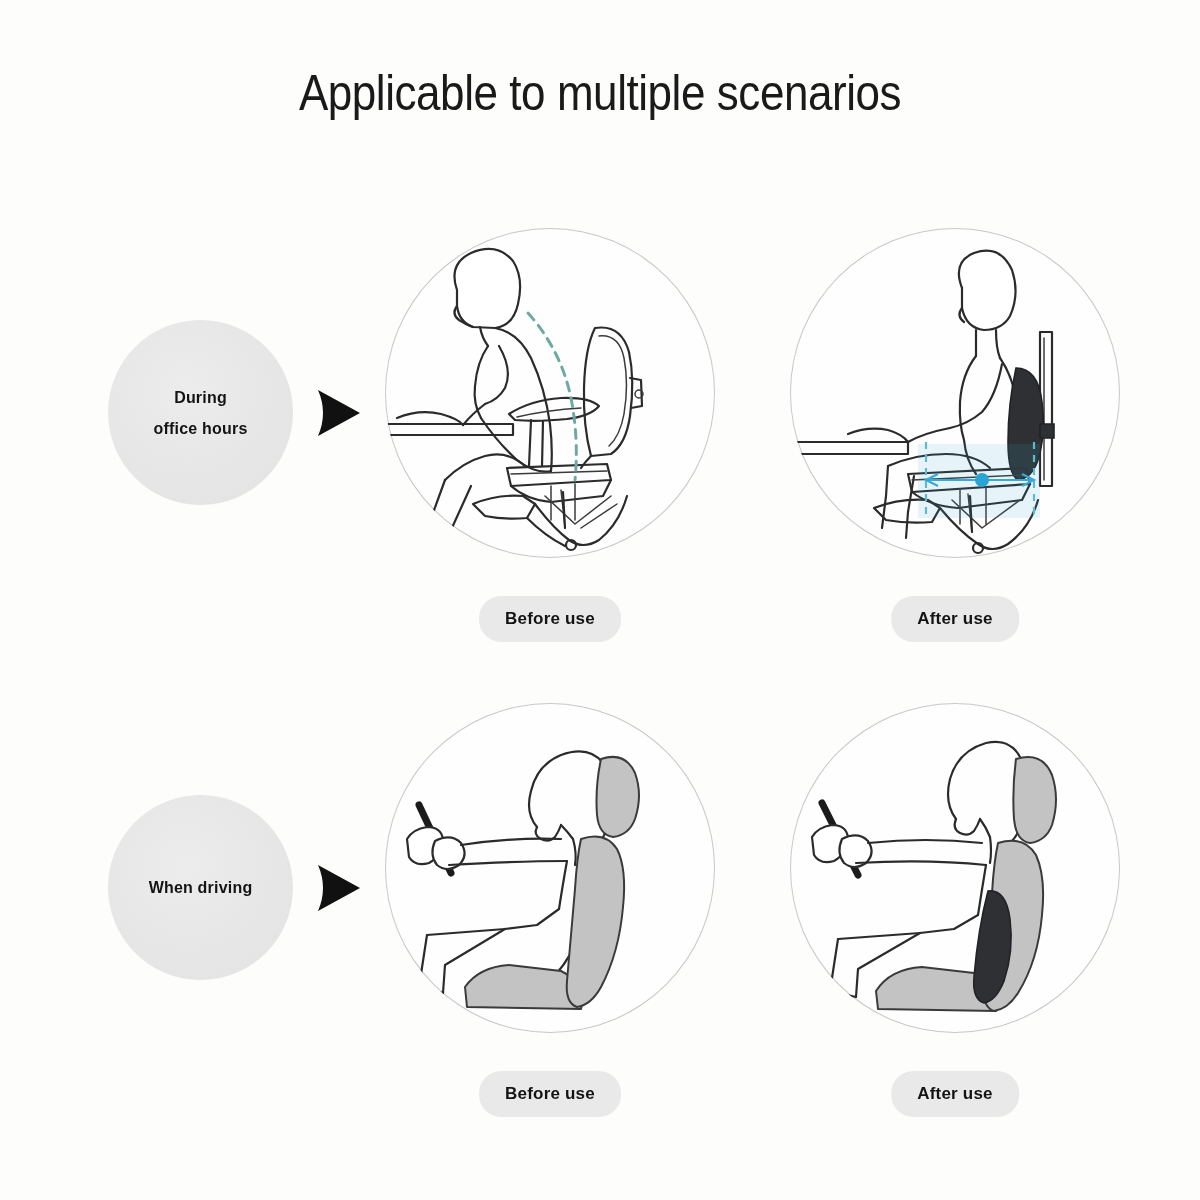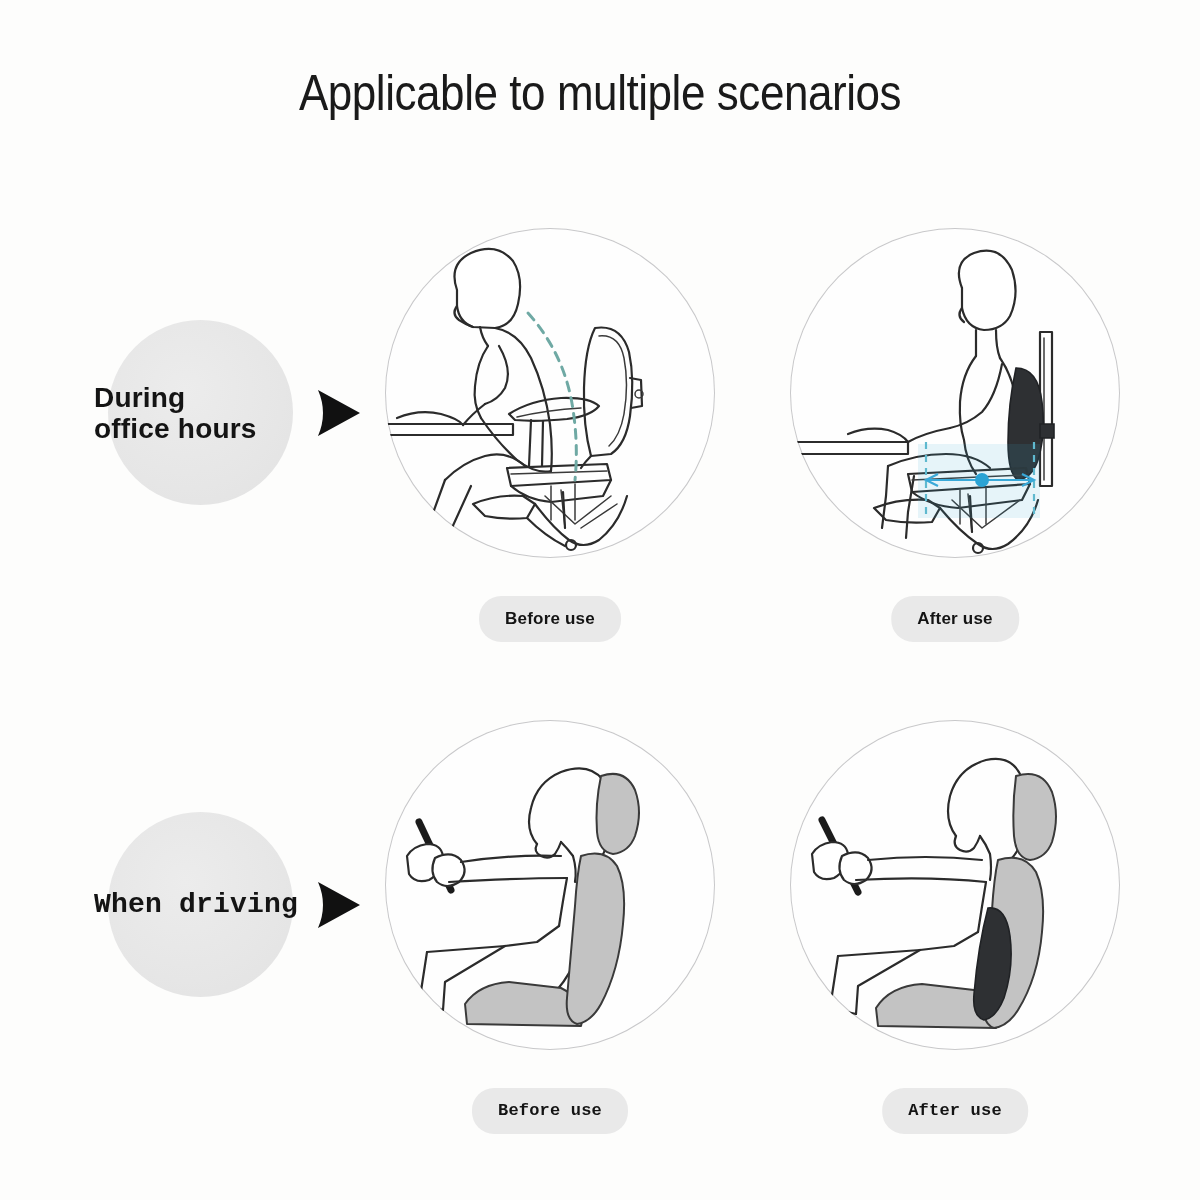--- a/index.html
+++ b/index.html
@@ -38,40 +38,41 @@
   }
 
   
   .scenario-row {
     position: absolute;
     left: 0;
     width: 1200px;
     height: 430px;
   }
   #row-0 { top: 210px; }
-  #row-1 { top: 702px; font-family: Liberation Mono, monospace; }
+  #row-1 { top: 685px; }
 
   
   .category-bubble {
     position: absolute;
     left: 108px;
     top: 110px;
     width: 185px;
     height: 185px;
     border-radius: 50%;
     background: radial-gradient(circle at 42% 38%, #ececec 0%, #e6e6e6 62%, #e2e2e2 100%);
     display: flex;
     align-items: center;
     justify-content: center;
   }
   .category-label {
     position: absolute;
     left: -14px;
     width: 213px;
-    font-size: 28px;
+    text-align: center;
+    font-size: 16px;
     line-height: 31px;
     font-weight: 700;
     color: #141414;
     letter-spacing: 0.2px;
   }
 
   
   .arrow-marker {
     position: absolute;
     width: 62px;

